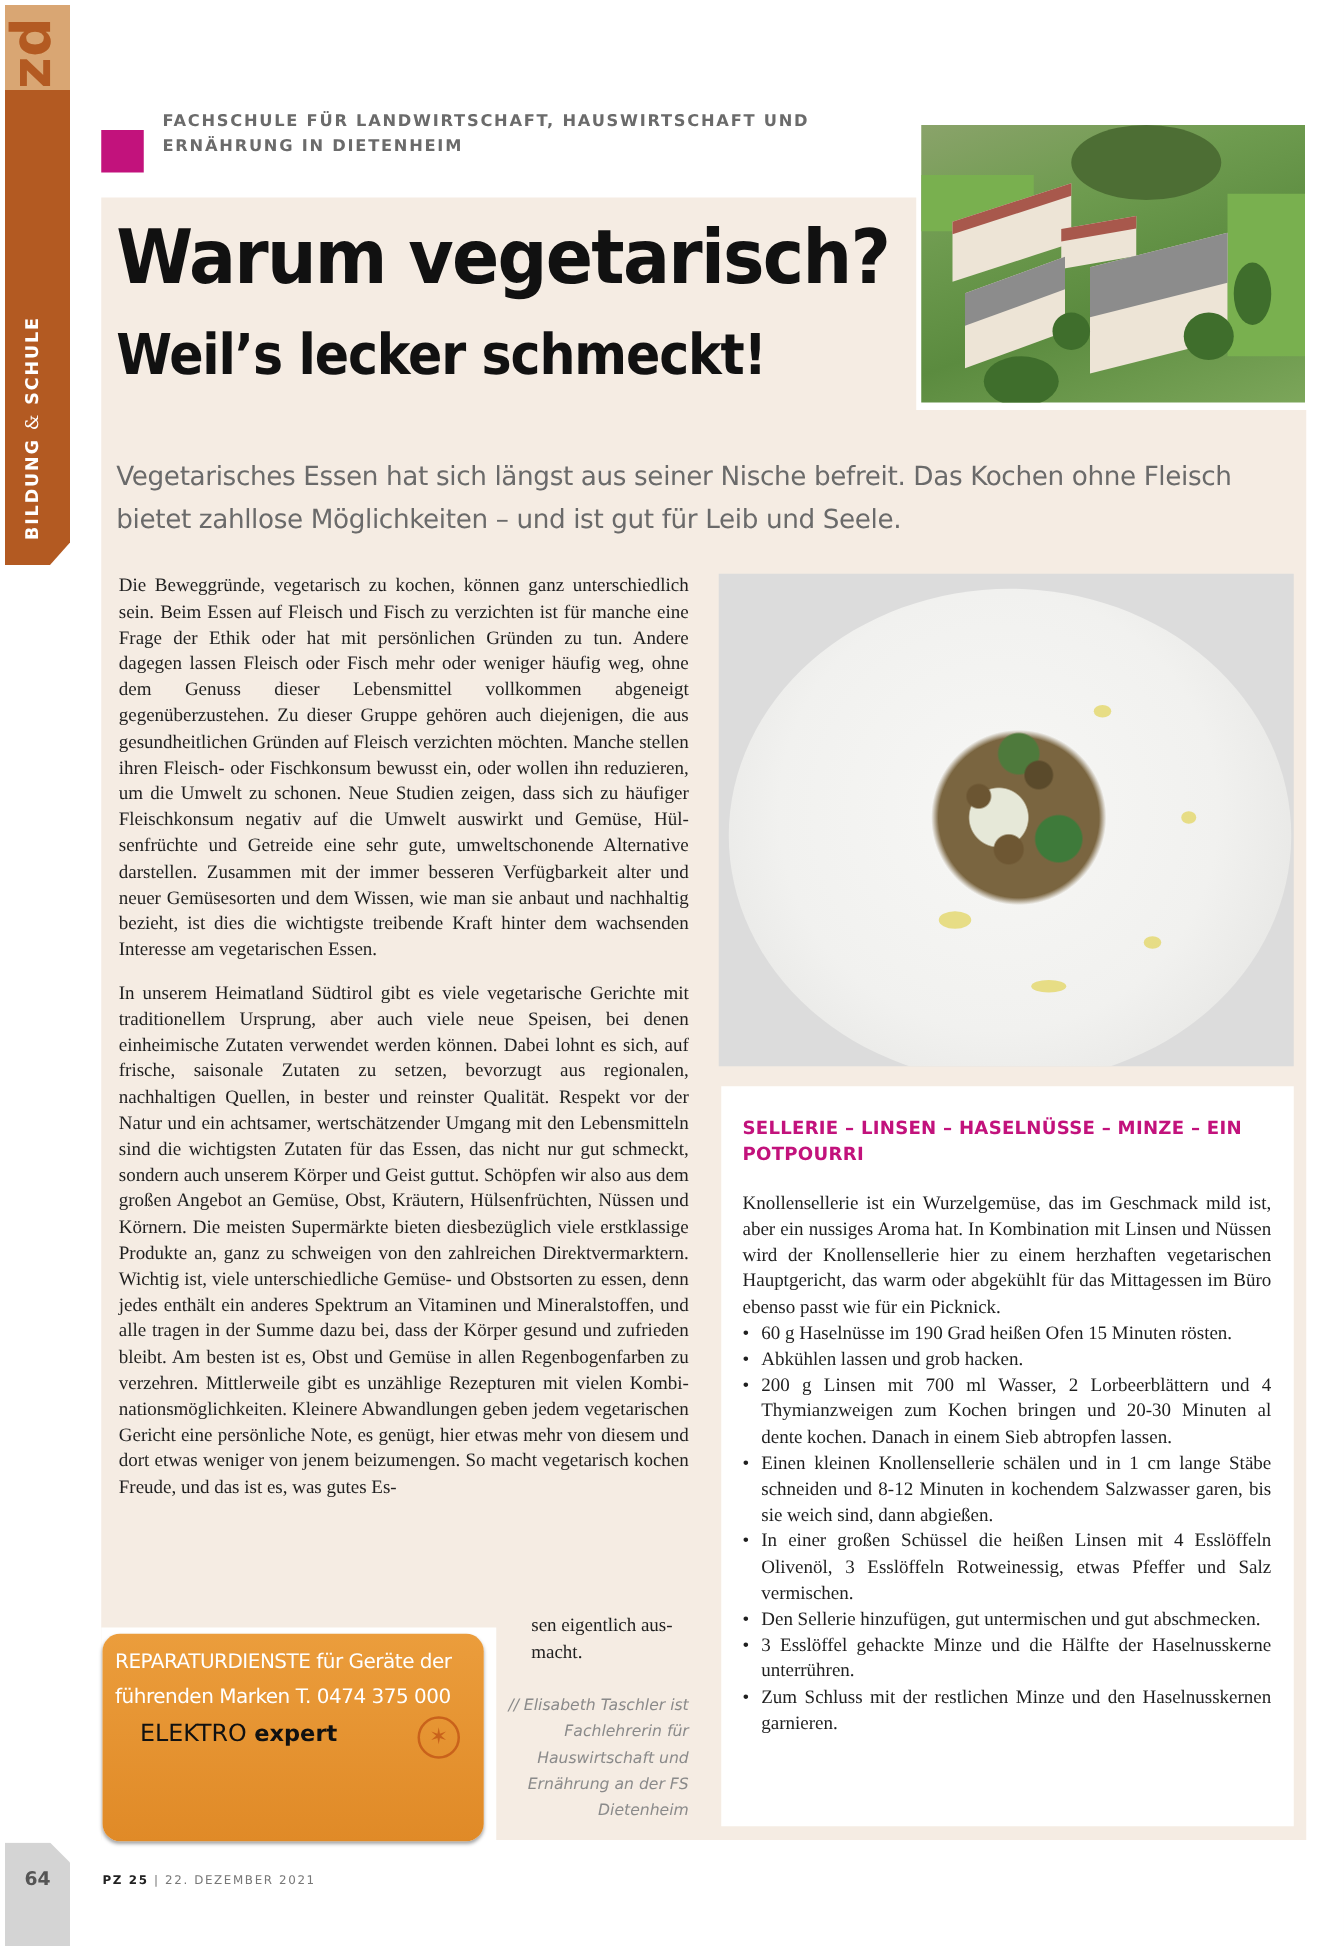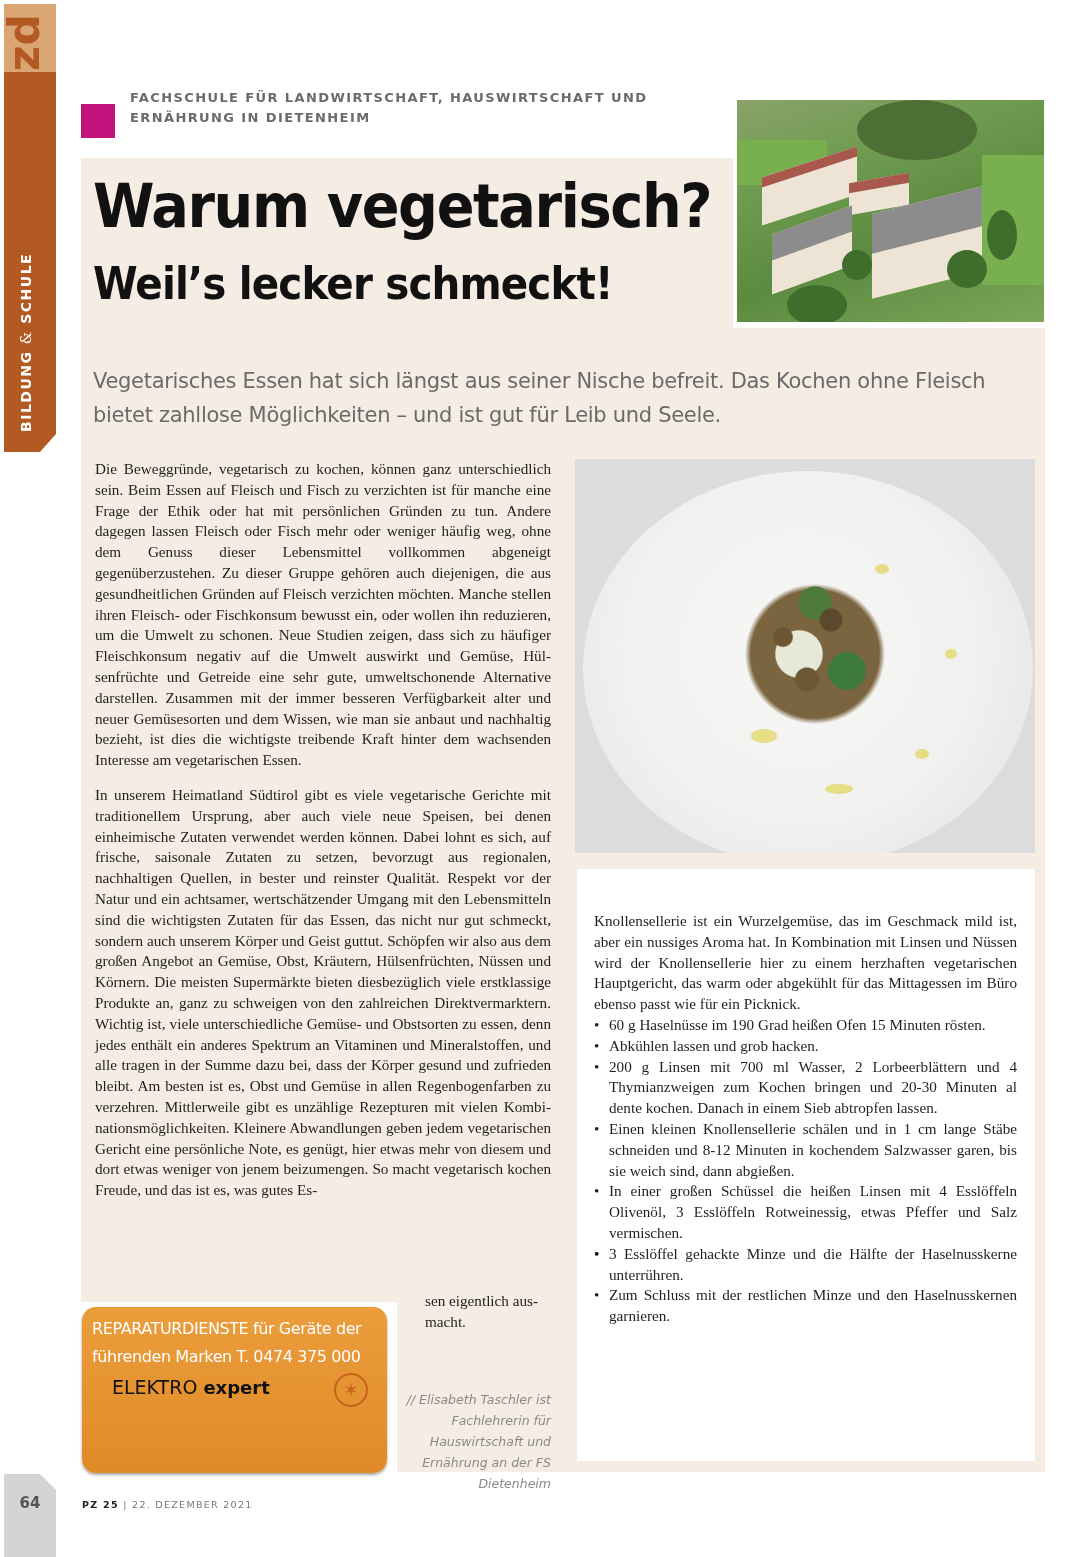--- a/index.html
+++ b/index.html
@@ -81,21 +81,21 @@
     font-family: "DejaVu Sans", sans-serif; font-weight: bold; font-size: 14.5px;
     color: #c2127c; line-height: 22px; margin-top: 0;
   }
   .col-tail {
     position: absolute; left: 411px; top: 1291px; width: 140px;
     font-size: 15.2px; line-height: 20.8px; color: #1f1f1f; margin-left: 14px;
   }
   .byline {
     position: absolute; left: 400px; top: 1353px; width: 151px;
     font-family: "DejaVu Sans", sans-serif; font-style: italic; font-size: 12.5px;
-    line-height: 21px; color: #8a8a8a; text-align: right; margin-top: 36px;
+    line-height: 21px; color: #8a8a8a; text-align: right;
   }
 
   
   .ad {
     position: absolute; left: 82px; top: 1307px; width: 305px; height: 166px;
     background: linear-gradient(180deg, #eb9d3c 0%, #e08a27 100%);
     border-radius: 14px; box-shadow: 0 2px 3px rgba(0,0,0,0.35);
     font-family: "DejaVu Sans", sans-serif; text-align: center; overflow: hidden;
   }
   .ad-line1 { position: absolute; left: 10px; top: 12px; font-size: 16px; color: #fff; white-space: nowrap; letter-spacing: -0.4px; }
@@ -234,28 +234,29 @@
   <div class="plate"></div>
   <div class="oil" style="left:176px;top:270px;width:26px;height:14px;"></div>
   <div class="oil" style="left:340px;top:290px;width:14px;height:10px;"></div>
   <div class="oil" style="left:250px;top:325px;width:28px;height:10px;"></div>
   <div class="oil" style="left:370px;top:190px;width:12px;height:10px;"></div>
   <div class="oil" style="left:300px;top:105px;width:14px;height:10px;"></div>
   <div class="food"></div>
 </div>
 
 <div class="recipe">
+  <div class="recipe-head">SELLERIE – LINSEN – HASELNÜSSE – MINZE – EIN POTPOURRI</div>
   <p class="recipe-intro">Knollensellerie ist ein Wurzelgemüse, das im Geschmack mild ist, aber ein nussiges Aroma hat. In Kombination mit Linsen und Nüssen wird der Knollensellerie hier zu einem herzhaf­ten vegetarischen Hauptgericht, das warm oder abgekühlt für das Mittagessen im Büro ebenso passt wie für ein Picknick.</p>
   <ul class="recipe-steps">
     <li><span class="bullet">•</span><span>60 g Haselnüsse im 190 Grad heißen Ofen 15 Minuten rösten.</span></li>
     <li><span class="bullet">•</span><span>Abkühlen lassen und grob hacken.</span></li>
     <li><span class="bullet">•</span><span>200 g Linsen mit 700 ml Wasser, 2 Lorbeerblättern und 4 Thymianzweigen zum Kochen bringen und 20-30 Minuten al dente kochen. Danach in einem Sieb abtropfen lassen.</span></li>
     <li><span class="bullet">•</span><span>Einen kleinen Knollensellerie schälen und in 1 cm lange Stäbe schneiden und 8-12 Minuten in kochendem Salzwas­ser garen, bis sie weich sind, dann abgießen.</span></li>
     <li><span class="bullet">•</span><span>In einer großen Schüssel die heißen Linsen mit 4 Esslöf­feln Olivenöl, 3 Esslöffeln Rotweinessig, etwas Pfeffer und Salz vermischen.</span></li>
-    <li><span class="bullet">•</span></li>
+    <li><span class="bullet">•</span><span>Den Sellerie hinzufügen, gut untermischen und gut ab­schmecken.</span></li>
     <li><span class="bullet">•</span><span>3 Esslöffel gehackte Minze und die Hälfte der Haselnuss­kerne unterrühren.</span></li>
     <li><span class="bullet">•</span><span>Zum Schluss mit der restlichen Minze und den Haselnuss­kernen garnieren.</span></li>
   </ul>
 </div>
 
 <div class="page-num-tab"></div>
 <div class="page-num">64</div>
 <div class="footer-text">
   <span class="pub">PZ 25</span><span> | </span><span>22. DEZEMBER 2021</span>
 </div>

